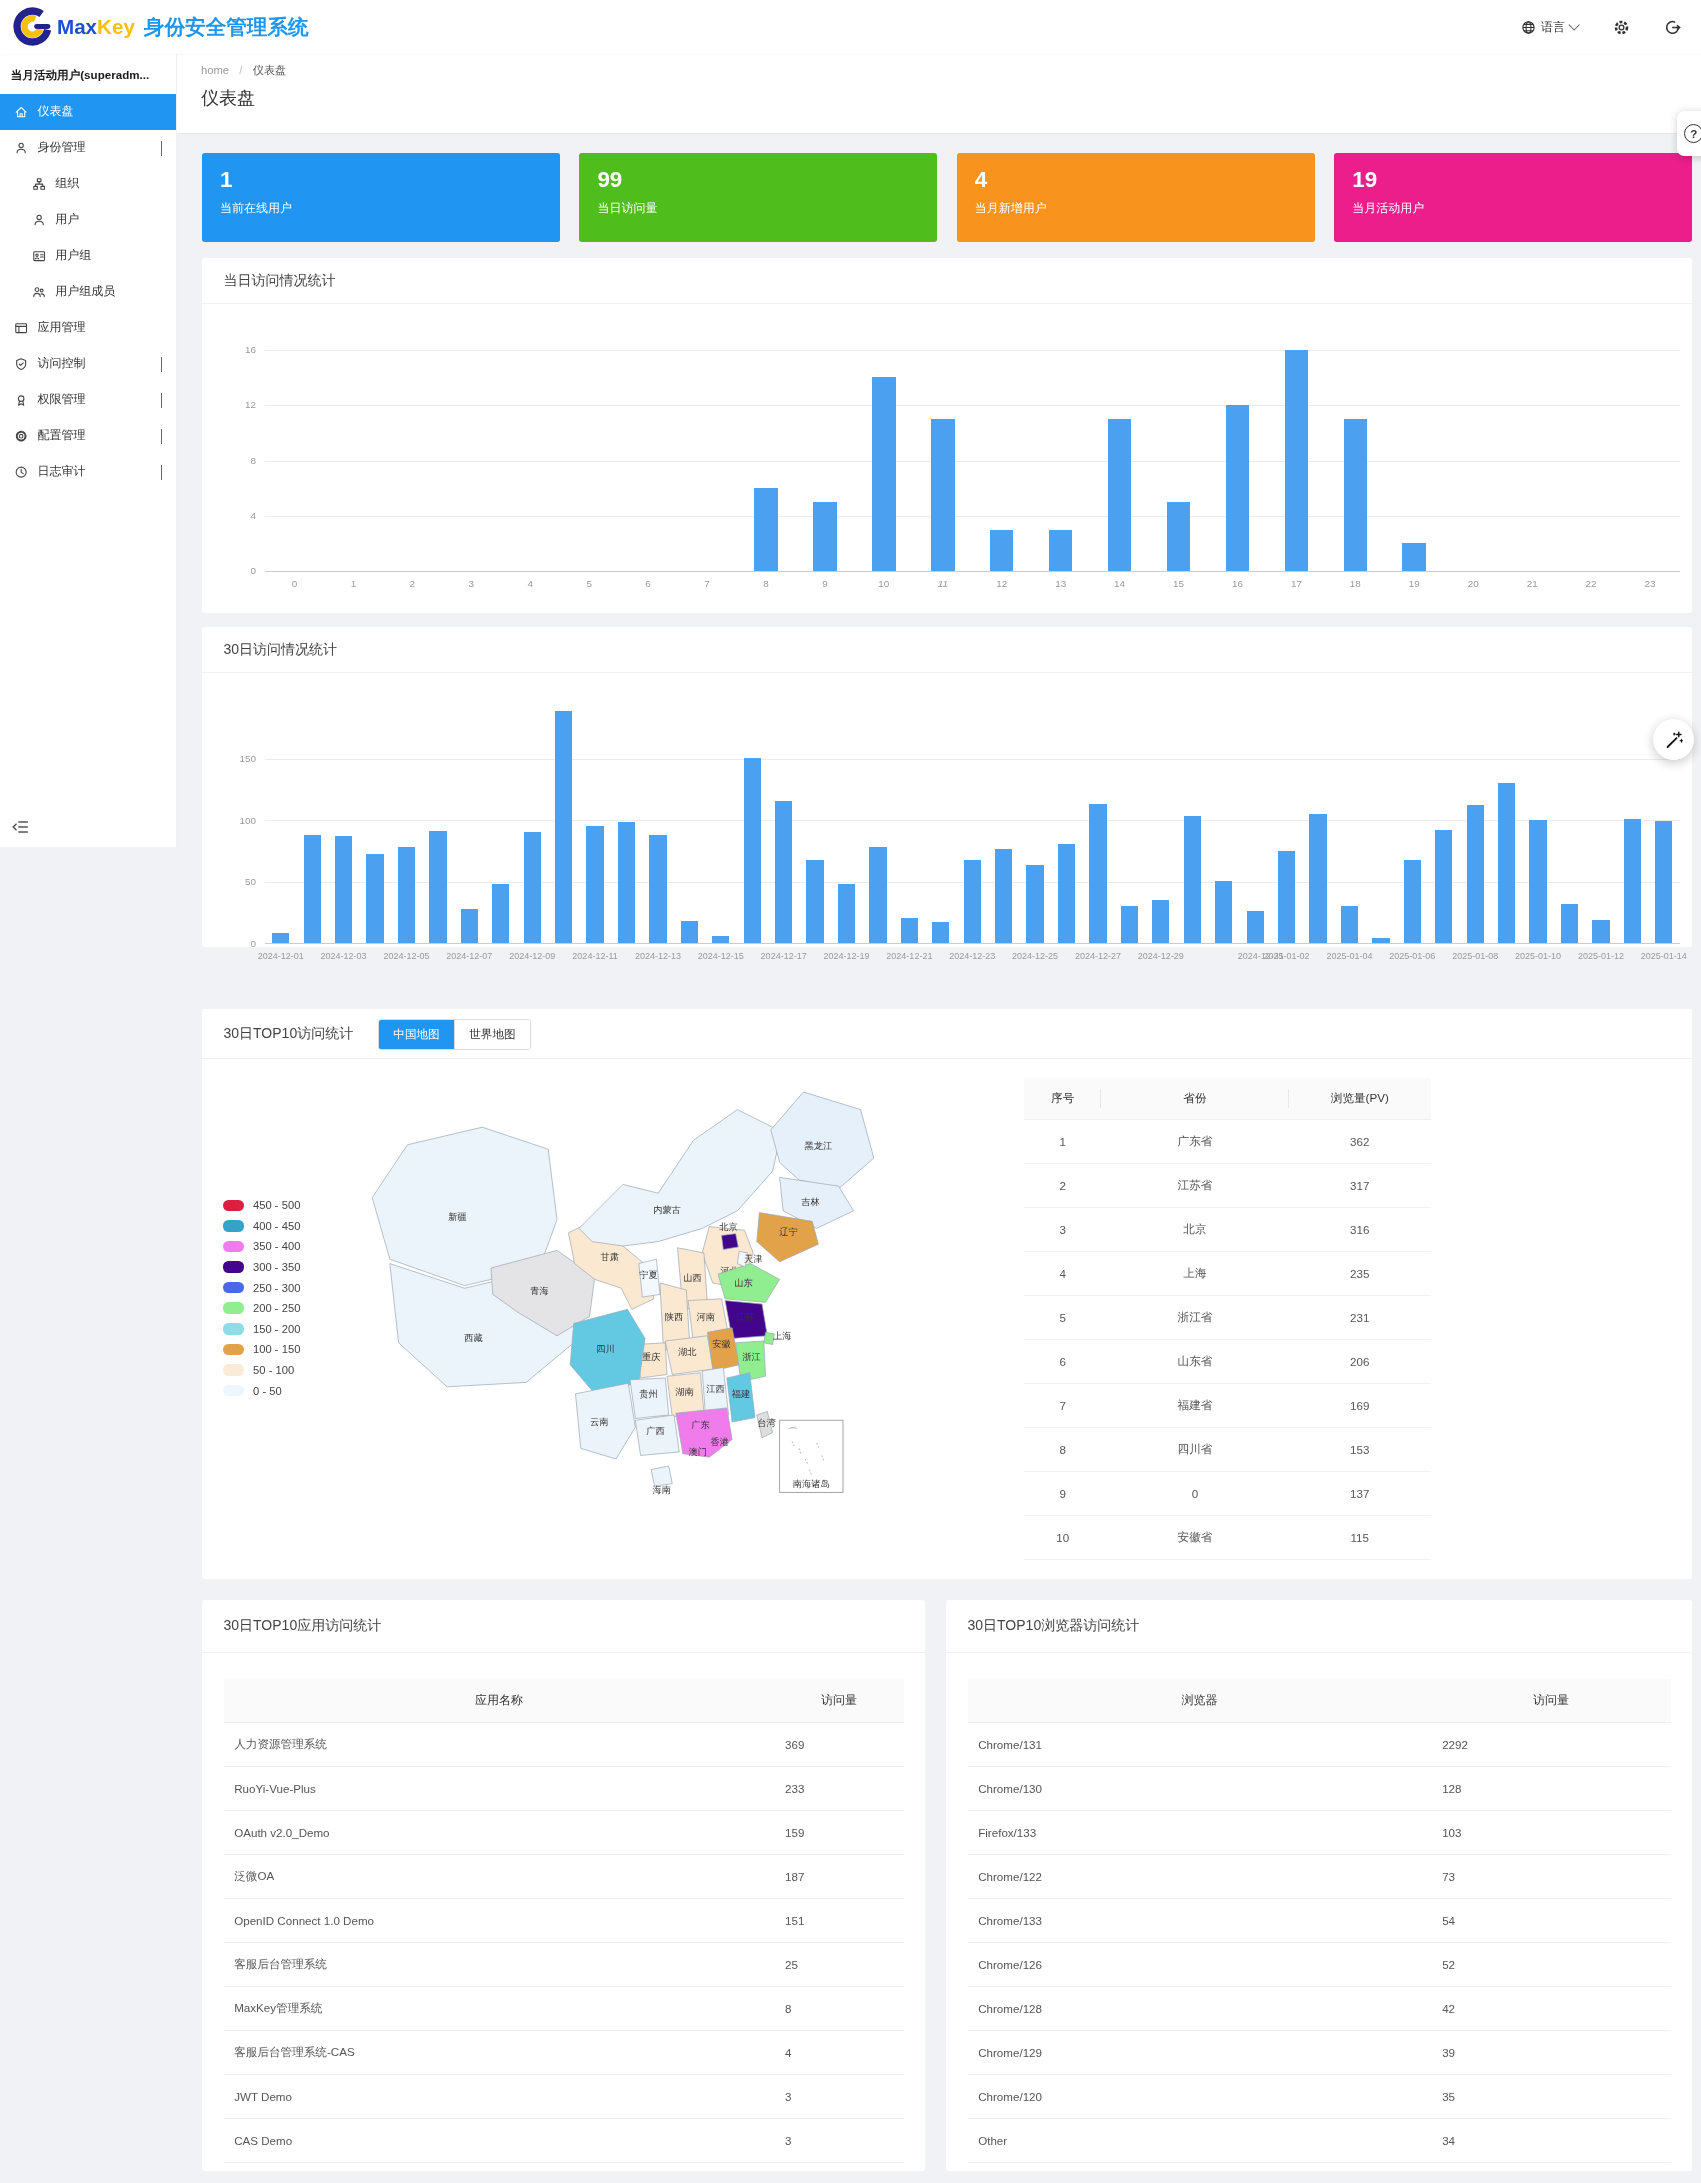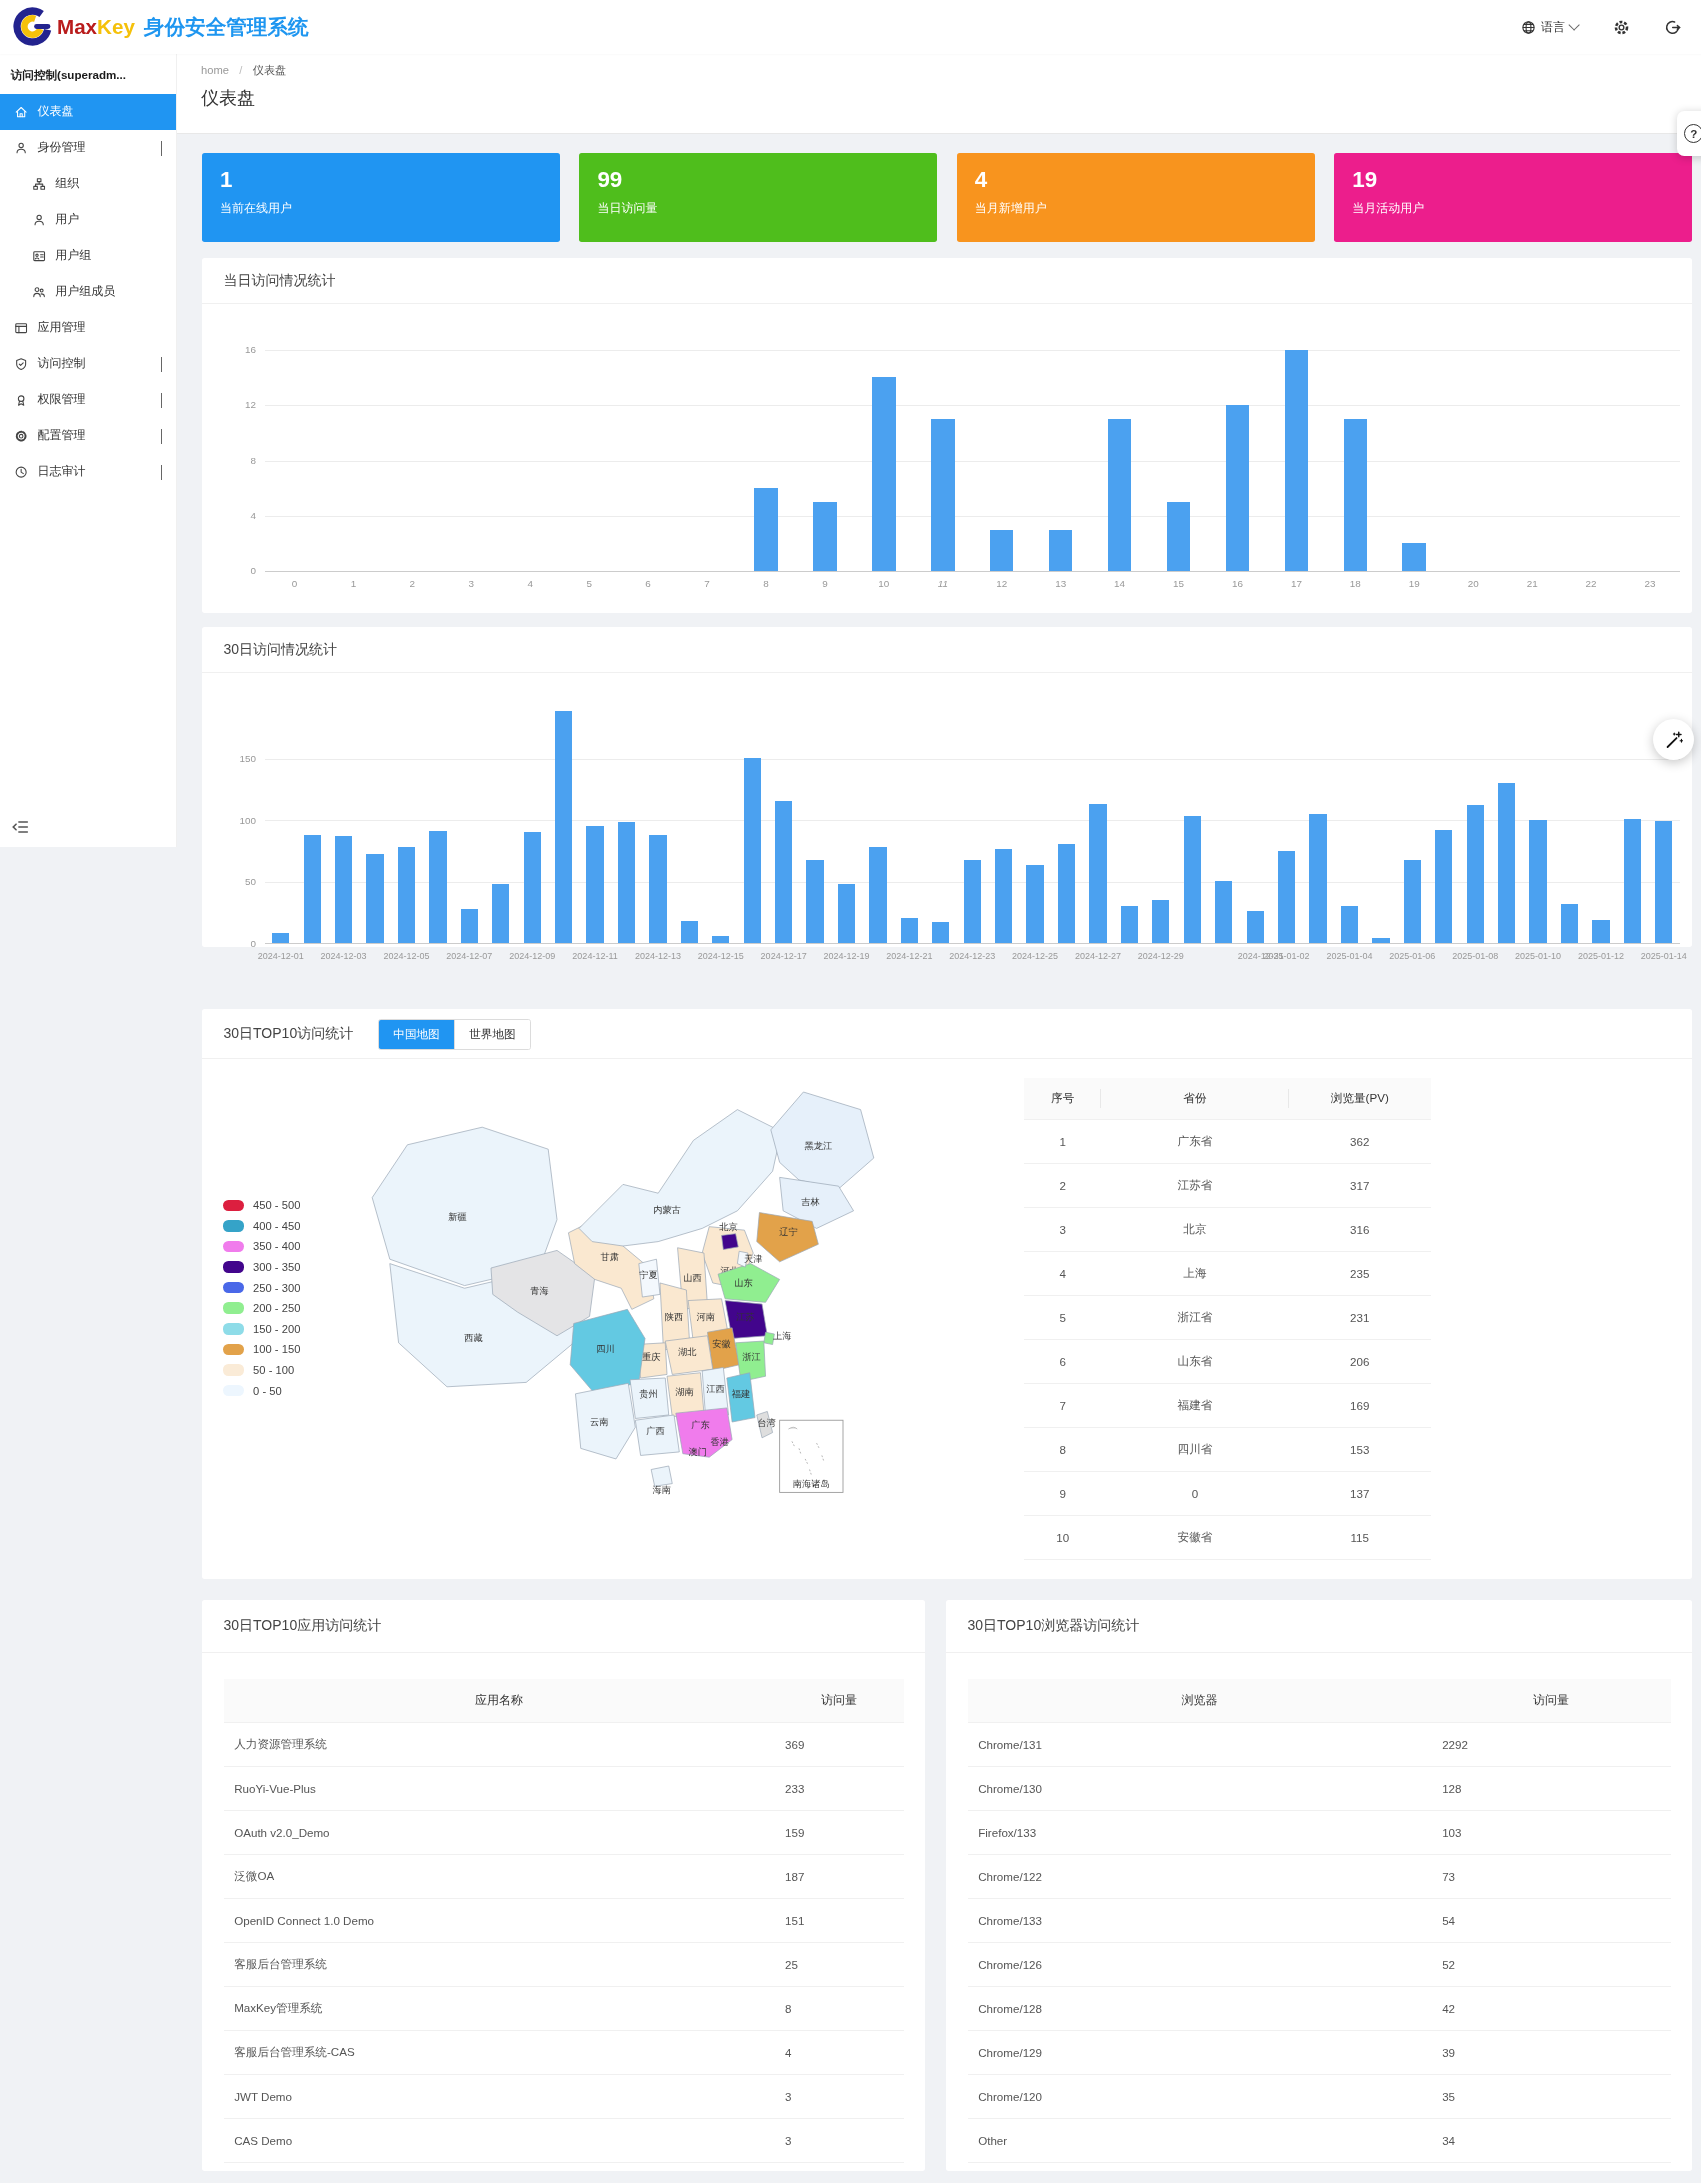--- a/index.html
+++ b/index.html
@@ -2,21 +2,21 @@
 <html style="font-size:14.3px"><head>
 <meta charset="utf-8">
 <style>
   html,body{margin:0;padding:0;width:1702px;height:2183px;overflow:hidden;background:#f0f2f5;
     font-family:"Liberation Sans","DejaVu Sans",sans-serif;-webkit-font-smoothing:antialiased;}
   
   #header{position:absolute;left:0;top:0;width:1702px;height:54px;background:#fff;z-index:30;
     box-shadow:0 0.9px 2.7px rgba(0,0,0,.05);}
   #logo{position:absolute;left:12.5px;top:7.2px;width:39px;height:39px;}
   #brand{position:absolute;left:57px;top:12.5px;font-size:20.6px;font-weight:bold;white-space:nowrap;}
-  .brand-max{color:#b91c1c;} .brand-key{color:#f5c10a;} .brand-title{color:#1e96f0;margin-left:9px;}
+  .brand-max{color:#1d4ed8;} .brand-key{color:#f5c10a;} .brand-title{color:#1e96f0;margin-left:9px;}
   #header-right{position:absolute;right:21.5px;top:0;height:54px;display:flex;align-items:center;gap:34px;color:#333;}
   .hbtn{display:flex;align-items:center;gap:5.4px;font-size:12px;cursor:pointer;color:#333;}
   .chev{width:7.2px;height:7.2px;border-right:1.3px solid #666;border-bottom:1.3px solid #666;transform:rotate(45deg);margin-top:-3.6px;}
   .chev.up{transform:rotate(-135deg);margin-top:3.6px;}
   
   #sidebar{position:absolute;left:0;top:54px;width:176px;height:793px;background:#fff;border-right:0.9px solid #f0f0f0;z-index:20;}
   #sidebar-user{padding:14.3px 10.7px 10.7px 10.7px;font-size:11.6px;font-weight:bold;color:#1a1a1a;white-space:nowrap;overflow:hidden;}
   .menu-item{height:36px;display:flex;align-items:center;padding-left:14.3px;font-size:12px;color:#333;cursor:pointer;position:relative;}
   .menu-item.sub{padding-left:32px;}
   .menu-item .micon{width:14.3px;height:14.3px;margin-right:9px;flex:0 0 14.3px;color:#444;}
@@ -109,21 +109,21 @@
       <svg width="17" height="17" viewBox="0 0 16 16" fill="none" stroke="#333" stroke-width="1.4" stroke-linecap="round">
         <path d="M13.5 8 A5.5 5.5 0 1 1 10 2.8"></path>
           <path d="M8.2 8 H14.6"></path>
           <path d="M12.6 6.2 L14.6 8 L12.6 9.8"></path>
       </svg>
     </div>
   </div>
 </div>
 
 <div id="sidebar">
-  <div id="sidebar-user">访问控制(superadm...</div>
+  <div id="sidebar-user">当月活动用户(superadm...</div>
   <div id="menu">
       <div class="menu-item active">
         <svg class="micon" viewBox="0 0 16 16" fill="none" stroke="currentColor" stroke-width="1.2" stroke-linecap="round" stroke-linejoin="round">
           <path d="M2.5 8 L8 2.8 L13.5 8"></path>
           <path d="M4 7.2 V13.2 H12 V7.2"></path>
           <path d="M6.8 13 V9.8 H9.2 V13"></path>
         </svg>
         <span>仪表盘</span>
       </div>
       <div class="menu-item">

